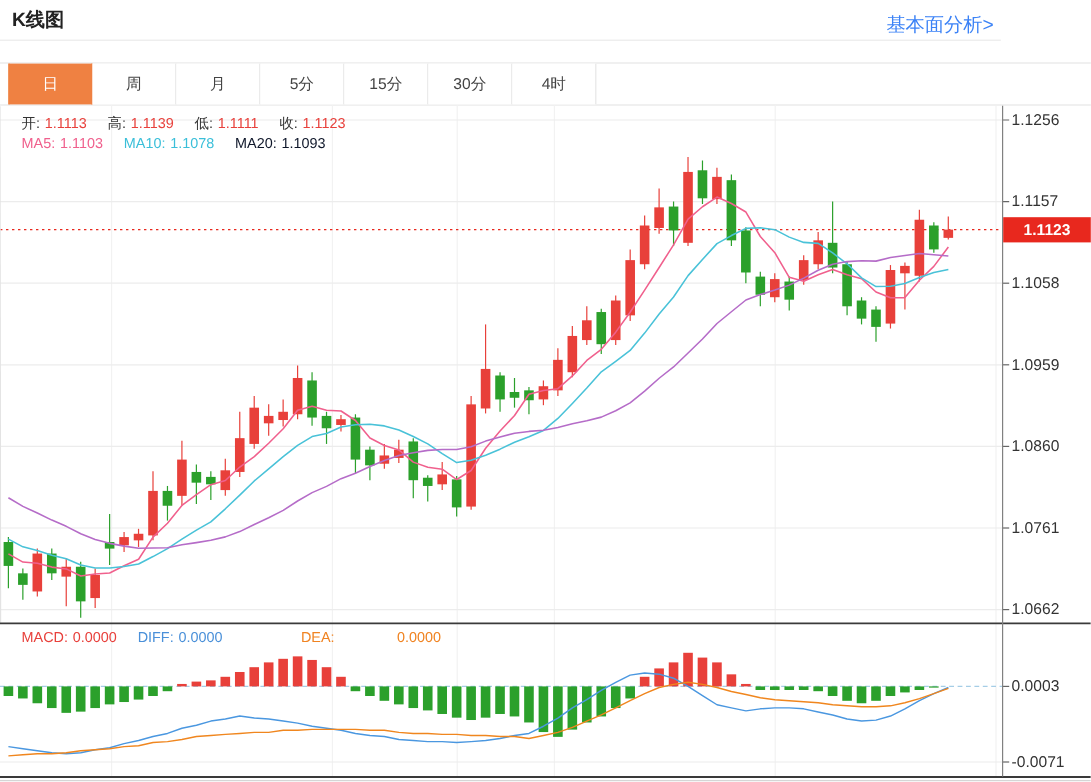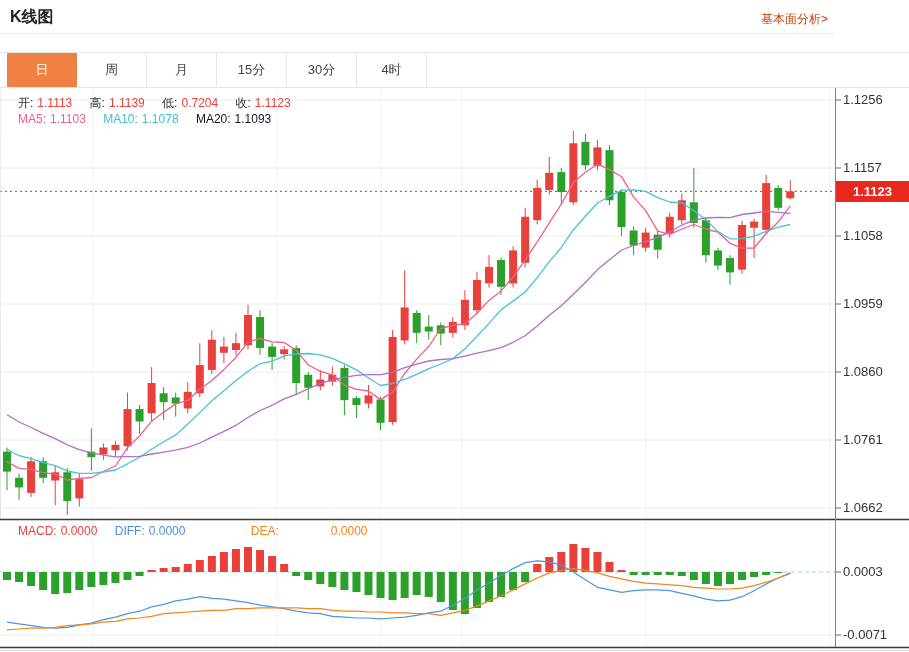--- a/index.html
+++ b/index.html
@@ -1,20 +1,20 @@
 <!DOCTYPE html>
 <html><head>
 <meta charset="utf-8">
 <style>
   html,body{margin:0;padding:0;background:#fff;}
   body{width:909px;height:652px;overflow:hidden;position:relative;
        font-family:"Liberation Sans","DejaVu Sans",sans-serif;-webkit-font-smoothing:antialiased;}
   .header{position:absolute;top:0;left:0;width:834px;height:33px;border-bottom:1px solid #eaeaea;background:#fff;}
   .page-title{position:absolute;left:10px;top:7px;font-size:16px;font-weight:bold;color:#222;}
-  .fund-link{position:absolute;right:6px;top:11px;font-size:12px;color:#c2410c;cursor:pointer;text-decoration:none;}
+  .fund-link{position:absolute;right:6px;top:11px;font-size:16px;color:#3b82f6;cursor:pointer;text-decoration:none;}
   .tabbar{position:absolute;top:52px;left:0;width:909px;height:36px;box-sizing:border-box;
           border-top:1px solid #e7e7e7;border-bottom:1px solid #e7e7e7;background:#fff;
           display:flex;padding-left:7px;}
   .tab{width:70px;box-sizing:border-box;text-align:center;line-height:34px;font-size:13px;color:#444;
        border-right:1px solid #e7e7e7;cursor:pointer;background:#fff;}
   .tab:first-child{border-left:1px solid #e7e7e7;}
   .tab.active{background:#ef8142;border-color:#ef8142;color:#fff;}
   .chart-wrap{position:absolute;top:88px;left:0;width:909px;height:564px;}
   #chart-svg{position:absolute;top:0;left:0;}
   .overlay{position:absolute;font-size:12px;white-space:nowrap;pointer-events:none;}
@@ -36,20 +36,21 @@
 
 <div class="header">
   <div class="page-title">K线图</div>
   <a class="fund-link">基本面分析&gt;</a>
 </div>
 
 <div class="tabbar">
   <div class="tab active">日</div>
   <div class="tab">周</div>
   <div class="tab">月</div>
+  <div class="tab">5分</div>
   <div class="tab">15分</div>
   <div class="tab">30分</div>
   <div class="tab">4时</div>
 </div>
 
 <div class="chart-wrap">
   <svg id="chart-svg" width="909" height="564">
       <line x1="93" y1="0" x2="93" y2="559" stroke="#f2f2f2" stroke-width="1"></line>
       <line x1="277" y1="0" x2="277" y2="559" stroke="#f2f2f2" stroke-width="1"></line>
       <line x1="381" y1="0" x2="381" y2="559" stroke="#f2f2f2" stroke-width="1"></line>
@@ -289,21 +290,21 @@
       <line x1="0" y1="0.5" x2="0.5" y2="431" stroke="#e3e3e3" stroke-width="1"></line>
       <line x1="0" y1="431.5" x2="909" y2="431.5" stroke="#3a3a3a" stroke-width="1.5"></line>
       <line x1="0" y1="559.5" x2="909" y2="559.5" stroke="#3a3a3a" stroke-width="1.5"></line>
       <line x1="0" y1="562.5" x2="909" y2="562.5" stroke="#d5d5d5" stroke-width="1"></line>
       <line x1="835.5" y1="0" x2="835.5" y2="559" stroke="#808080" stroke-width="1"></line>
     </svg>
 
   <div class="overlay" style="top:7px;left:18px;">
     <span class="lbl">开:</span><span class="val-red gap">1.1113</span>
     <span class="lbl">高:</span><span class="val-red gap">1.1139</span>
-    <span class="lbl">低:</span><span class="val-red gap">0.7204</span>
+    <span class="lbl">低:</span><span class="val-red gap">1.1111</span>
     <span class="lbl">收:</span><span class="val-red">1.1123</span>
   </div>
 
   <div class="overlay" style="top:24px;left:18px;">
     <span class="ma5">MA5:</span><span class="ma5 gap">1.1103</span>
     <span class="ma10">MA10:</span><span class="ma10 gap">1.1078</span>
     <span class="ma20">MA20:</span><span class="ma20">1.1093</span>
   </div>
 
   <div class="overlay" style="top:436px;left:18px;">

